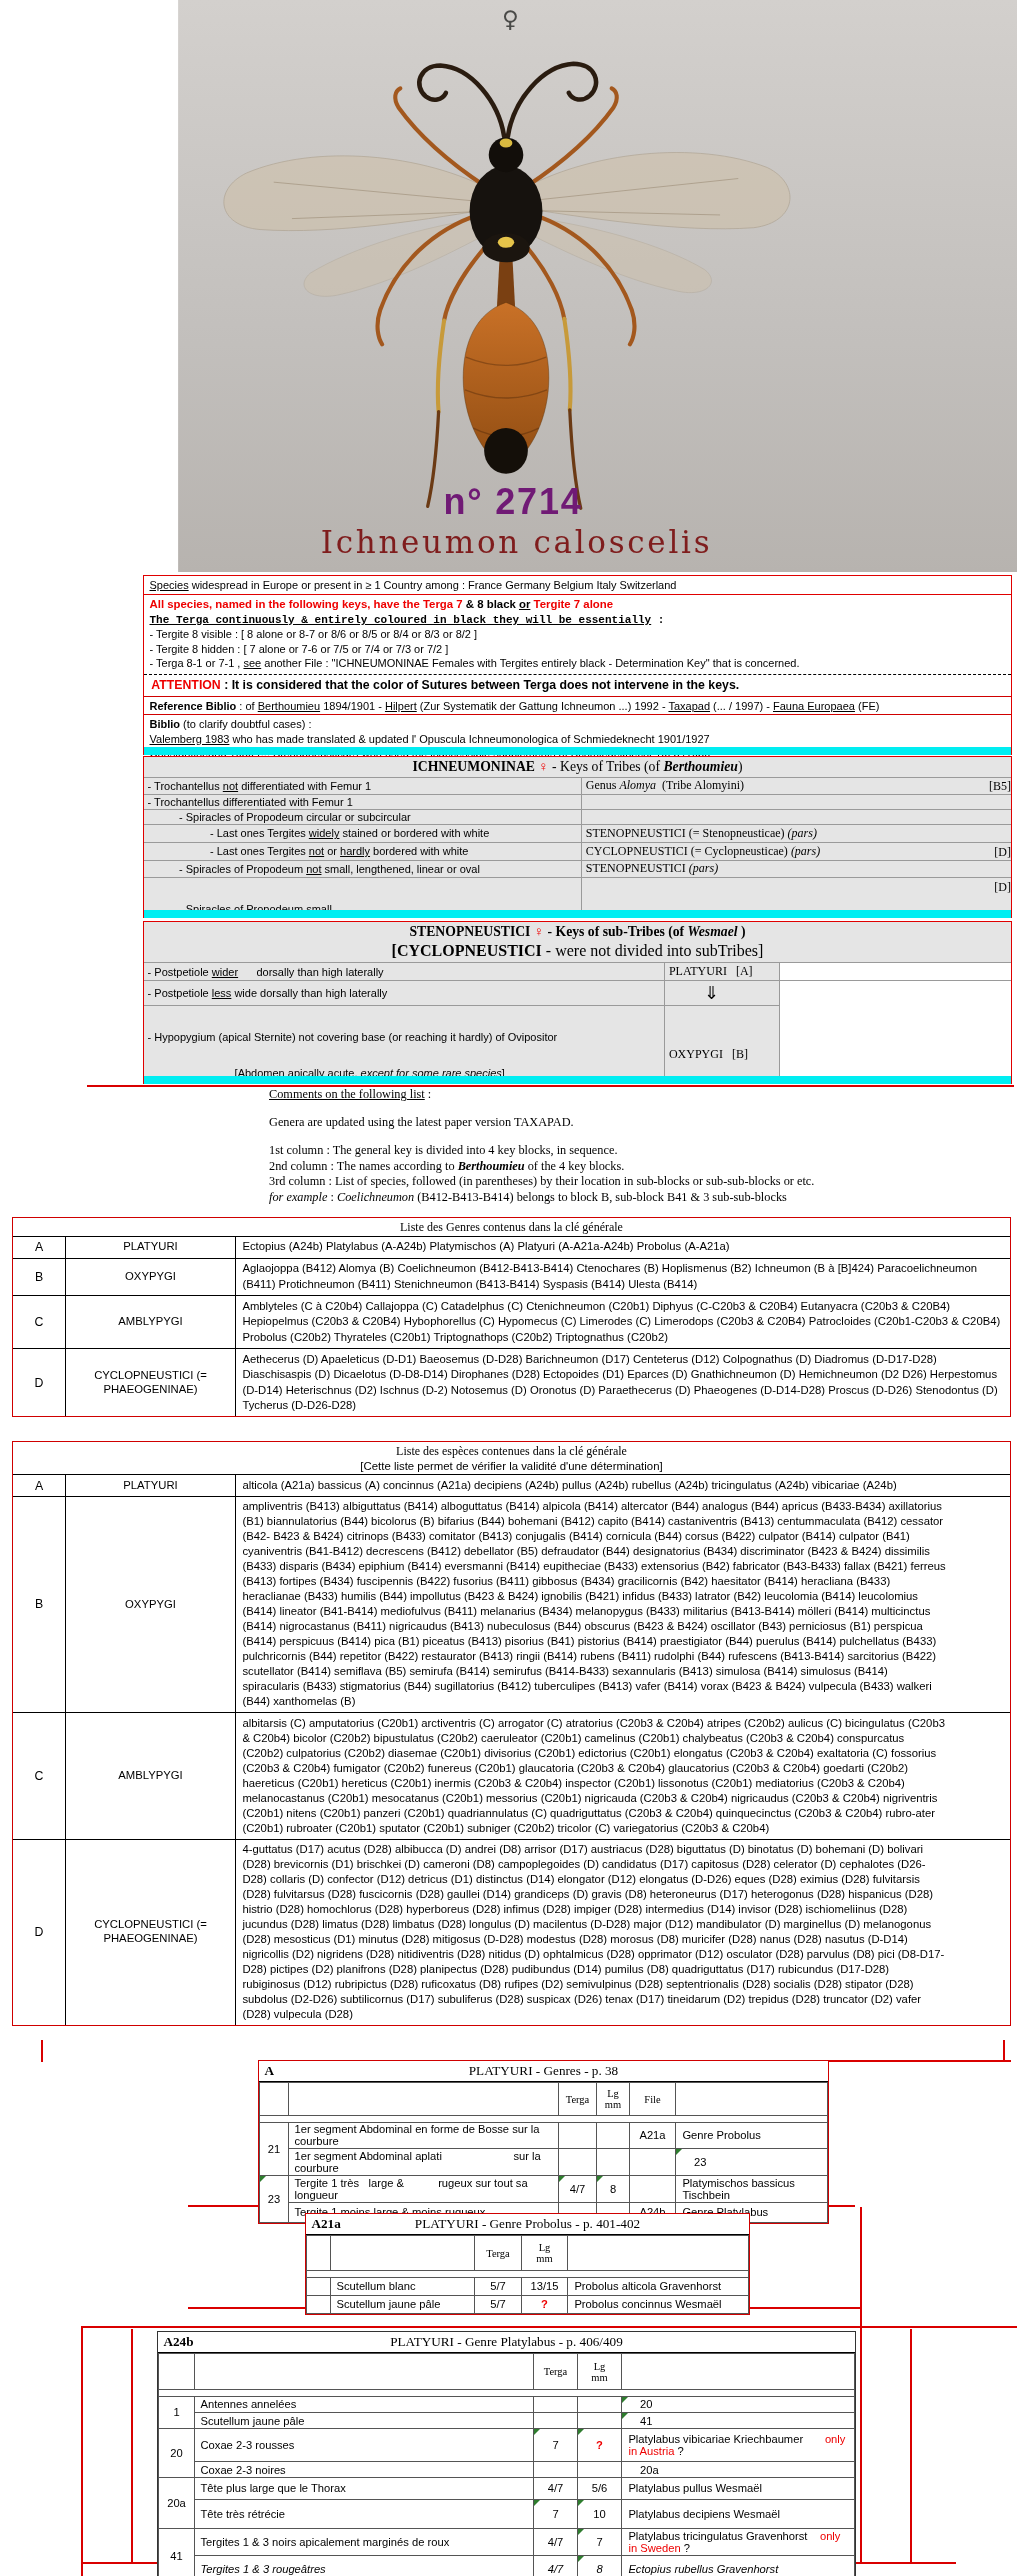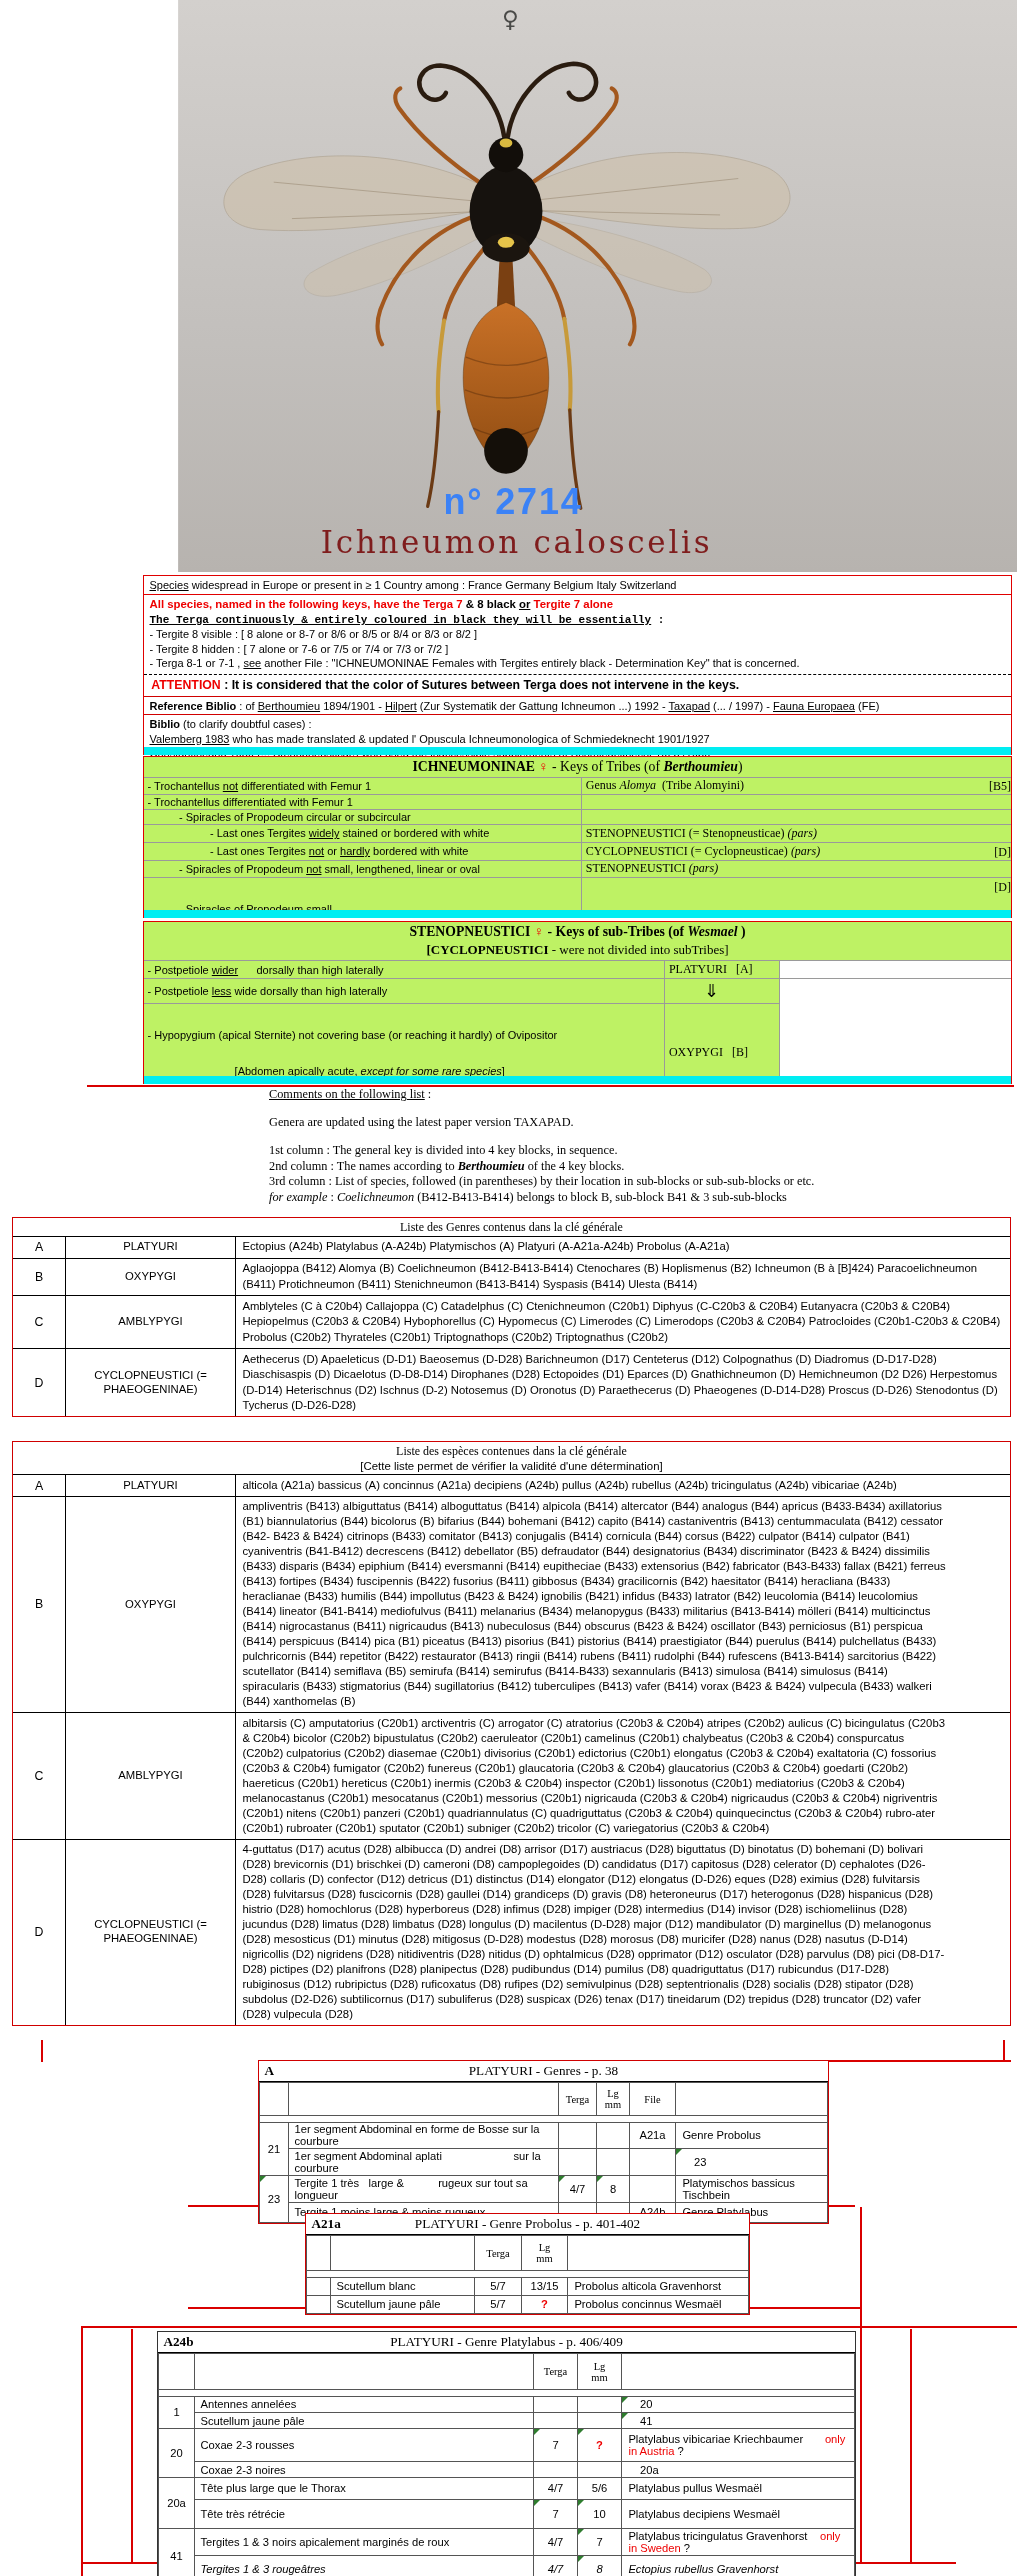--- a/index.html
+++ b/index.html
@@ -16,42 +16,42 @@
   .gt::before{content:"";position:absolute;left:0;top:0;width:0;height:0;
     border-top:6.4px solid #2f7d2f;border-right:6.4px solid transparent;}
   .redrule{position:absolute;background:#d90000;}
 
   
   #photo{left:178px;top:0;width:840px;height:572px;overflow:hidden;}
   #photo svg{position:absolute;left:0;top:0;}
   .sexsym{position:absolute;left:0;top:5.5px;width:665px;text-align:center;
     font-family:"DejaVu Sans",sans-serif;font-size:23px;color:#4a4a48;}
   .specnum{position:absolute;left:0;top:481px;width:670px;text-align:center;
-    font-size:36px;letter-spacing:1.8px;color:#3b82f6;font-weight:bold;font-family:"Liberation Sans",sans-serif;}
+    font-size:36px;letter-spacing:1.8px;color:#701a75;font-weight:bold;font-family:"Liberation Sans",sans-serif;}
   .speccap{position:absolute;left:0;top:524px;width:677px;text-align:center;
     font-family:"DejaVu Serif",serif;font-size:31px;letter-spacing:2.7px;color:#7f1d1d;}
 
   
   #intro{left:143px;top:575px;width:867px;height:171px;border:1.8px solid #e00000;font-size:11px;background:#fff;}
   #intro .species{padding:2.7px 5.5px 3.6px;border-bottom:0.9px solid #e00000;}
   #intro .mainsect{padding:1.8px 5.5px 2.7px;line-height:14.6px;}
   #intro .asline{font-weight:bold;font-size:11.4px;margin-bottom:0.9px;}
   #intro .ruleline{font-weight:bold;font-family:Liberation Mono, monospace;}
   #intro .attention{border-top:1.8px dashed #000;border-bottom:0.9px solid #d00000;
     font-weight:bold;font-size:12.3px;padding:3.6px 7.3px;}
   #intro .reference{padding:2.7px 5.5px;border-bottom:0.9px solid #d00000;}
   #intro .biblio{padding:1.8px 5.5px;line-height:14.6px;}
 
   .cyanbar{position:absolute;left:143px;width:867px;height:8.2px;background:#00eef2;
     border-left:1.8px solid #e00000;border-right:1.8px solid #e00000;}
 
   
-  .keybox{position:absolute;left:143px;width:867px;border:1.8px solid #e00000;background:#bef264;overflow:hidden;}
+  .keybox{position:absolute;left:143px;width:867px;border:1.8px solid #e00000;background:#e5e5e5;overflow:hidden;}
   .ktitle{text-align:center;font-family:"Liberation Serif",serif;font-size:13.7px;padding:1.8px 0 1.8px;}
-  .ktitle2{text-align:center;font-family:"Liberation Serif",serif;font-size:13px;padding:0 0 2.7px;}
+  .ktitle2{text-align:center;font-family:"Liberation Serif",serif;font-size:16px;padding:0 0 2.7px;}
   table.keytbl{width:100%;border-collapse:collapse;font-size:11px;table-layout:fixed;}
   .keytbl td{border-top:0.9px solid #9a9a9a;padding:0.9px 3.6px;vertical-align:middle;white-space:pre-wrap;}
   .keytbl td.kl{width:430px;}
   .keytbl td.kr{font-family:"Liberation Serif",serif;font-size:12px;position:relative;border-left:0.9px solid #9a9a9a;}
   .kref{position:absolute;right:0;top:1.8px;font-family:"Liberation Serif",serif;}
   .ind1{padding-left:35px !important;}
   .ind2{padding-left:66px !important;}
   .bracket{padding-left:24px;font-size:11px;}
   #steno td.kl{width:469px;}
   #steno td.lbl{width:97px;border-left:0.9px solid #9a9a9a;font-family:"Liberation Serif",serif;font-size:12px;}

